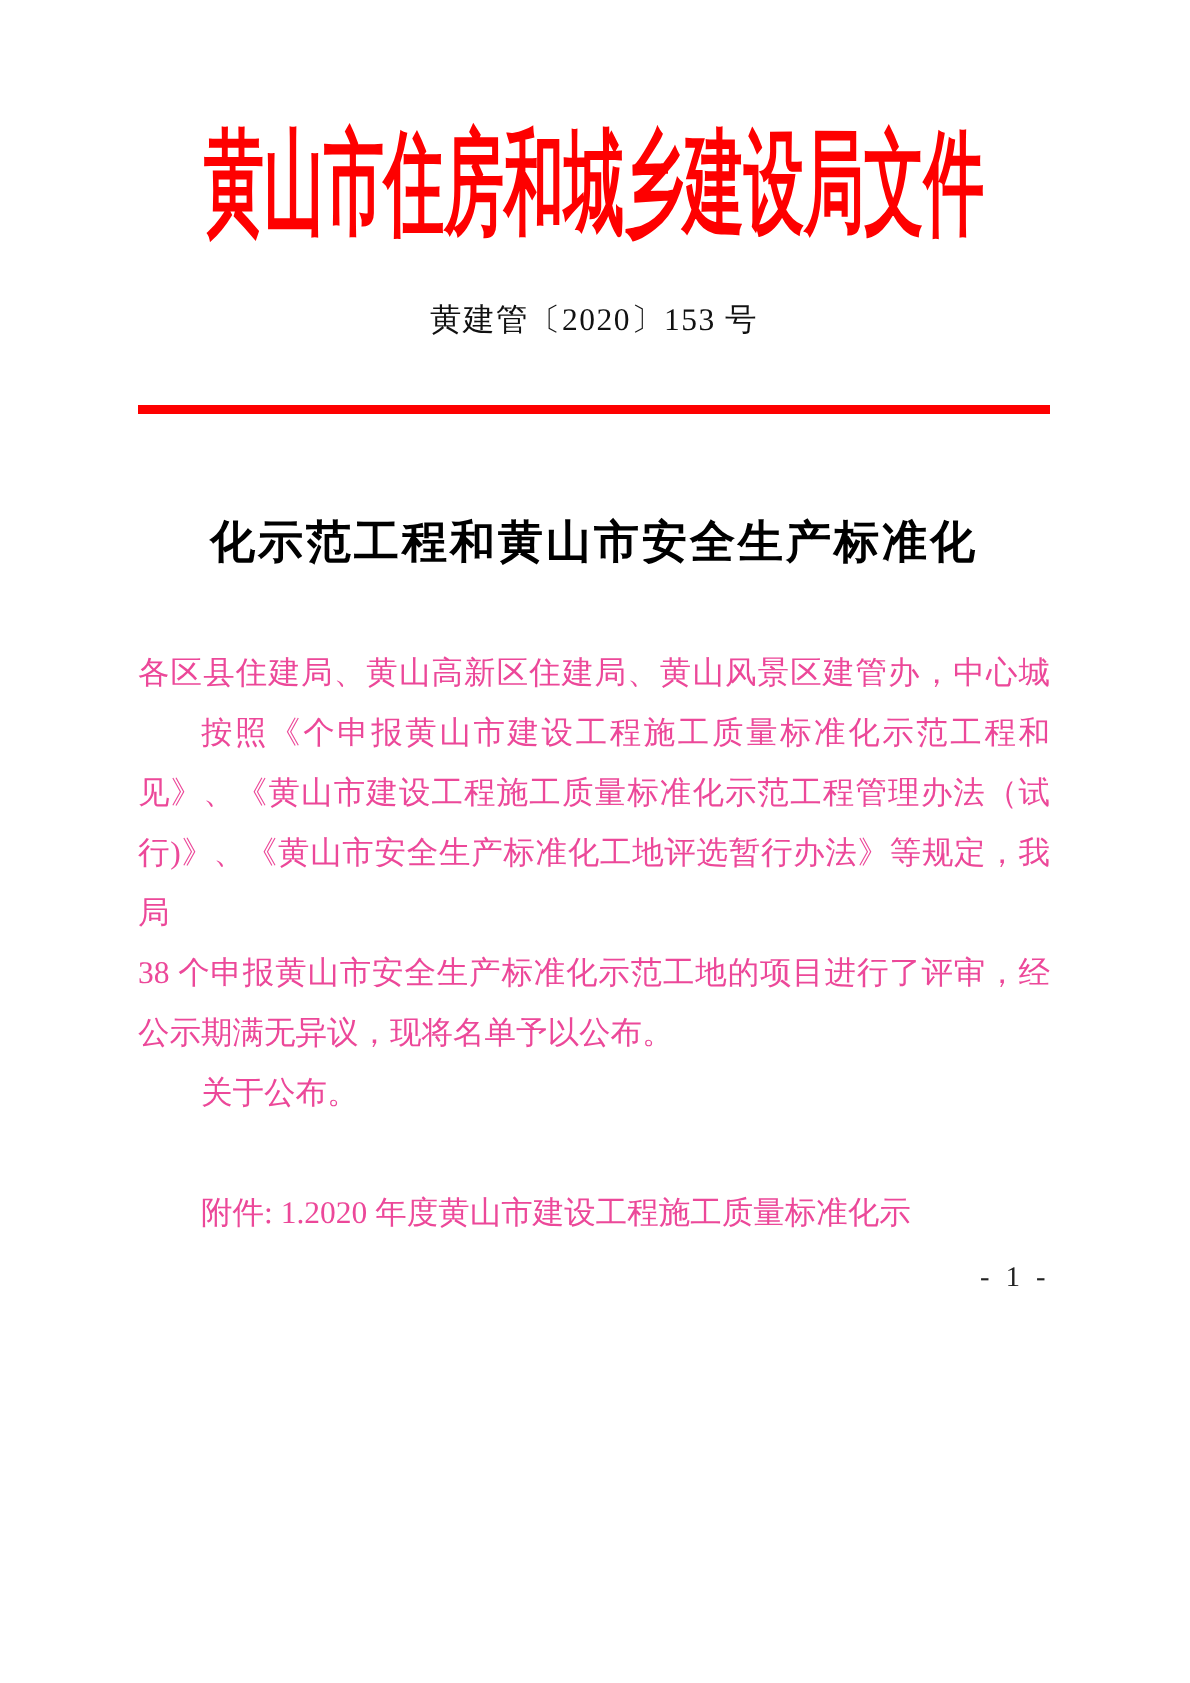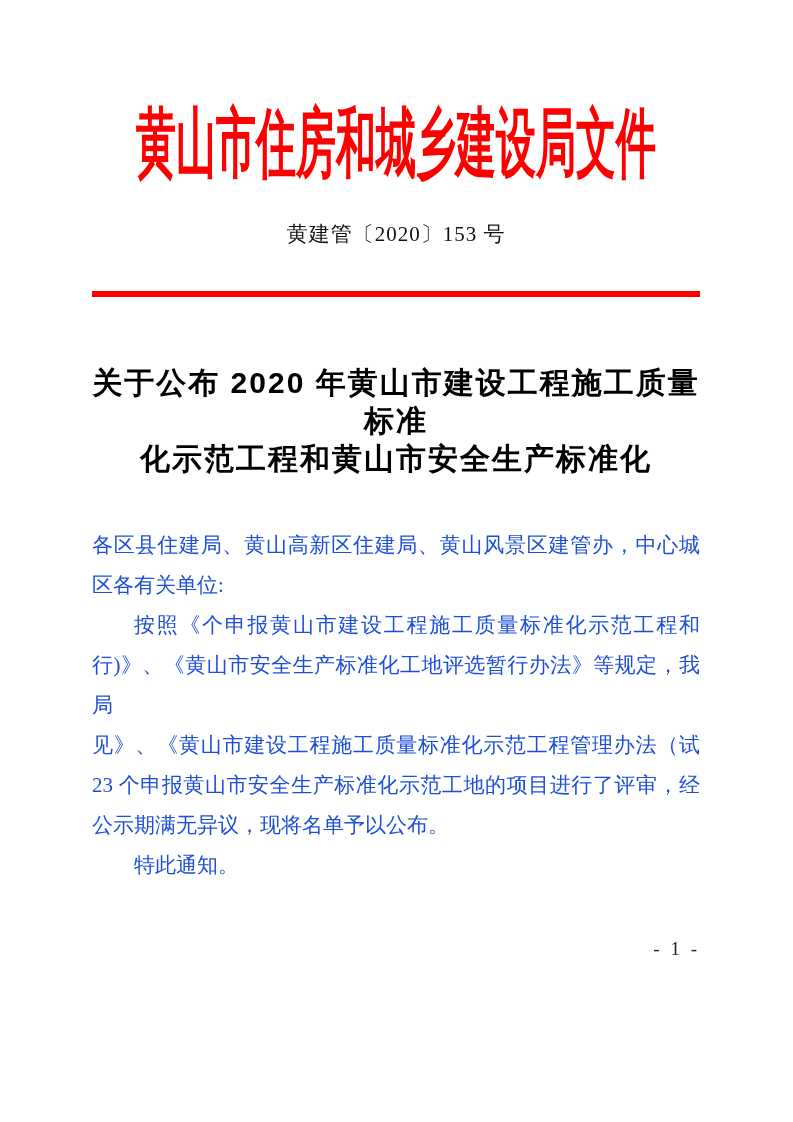--- a/index.html
+++ b/index.html
@@ -18,21 +18,21 @@
     width: 793px; height: 1122px;
     background: #ffffff;
   }
   .content {
     margin-left: 92px;
     width: 608px;
   }
 
   
   .doc-header {
-    margin-top: 97px;
+    margin-top: 76px;
     height: 92px;
     display: flex;
     align-items: center;
     justify-content: center;
   }
   .agency-title-text {
     font-family: "Liberation Serif", "DejaVu Serif", serif;
     font-weight: 600;
     font-size: 40px;
     letter-spacing: 0px;
@@ -69,21 +69,21 @@
     line-height: 38px;
     letter-spacing: 2px;
     color: #000;
   }
 
   
   .body-text {
     margin-top: 47px;
     font-size: 21px;
     line-height: 40px;
-    color: #1d4ed8;
+    color: #ec4899;
   }
   .line {
     min-height: 40px;
     white-space: pre-wrap;
   }
   .line.j {
     text-align: justify;
     text-align-last: justify;
   }
   .line.ind {
@@ -108,32 +108,31 @@
 
     <div class="doc-header">
       <span class="agency-title-text">黄山市住房和城乡建设局文件</span>
     </div>
 
     <div class="doc-number">黄建管〔2020〕153 号</div>
 
     <div class="red-rule"></div>
 
     <div class="notice-title">
-      <div>关于公布 2020 年黄山市建设工程施工质量标准</div>
       <div>化示范工程和黄山市安全生产标准化</div>
     </div>
 
     <div class="body-text">
       <div class="line j">各区县住建局、黄山高新区住建局、黄山风景区建管办，中心城</div>
-      <div class="line">区各有关单位:</div>
       <div class="line ind j">按照《个申报黄山市建设工程施工质量标准化示范工程和</div>
+      <div class="line j">见》、《黄山市建设工程施工质量标准化示范工程管理办法（试</div>
       <div class="line j">行)》、《黄山市安全生产标准化工地评选暂行办法》等规定，我局</div>
-      <div class="line j">见》、《黄山市建设工程施工质量标准化示范工程管理办法（试</div>
-      <div class="line j">23 个申报黄山市安全生产标准化示范工地的项目进行了评审，经</div>
+      <div class="line j">38 个申报黄山市安全生产标准化示范工地的项目进行了评审，经</div>
       <div class="line">公示期满无异议，现将名单予以公布。</div>
-      <div class="line ind">特此通知。</div>
+      <div class="line ind">关于公布。</div>
       <div class="line"></div>
+      <div class="line ind">附件: 1.2020 年度黄山市建设工程施工质量标准化示</div>
     </div>
 
     <div class="page-number">- 1 -</div>
 
   </div>
 </div>
 
 </body></html>

